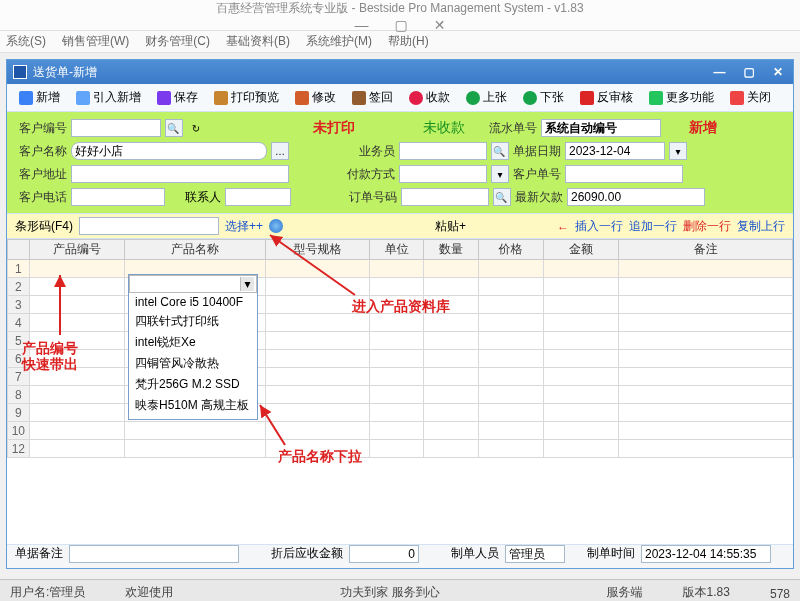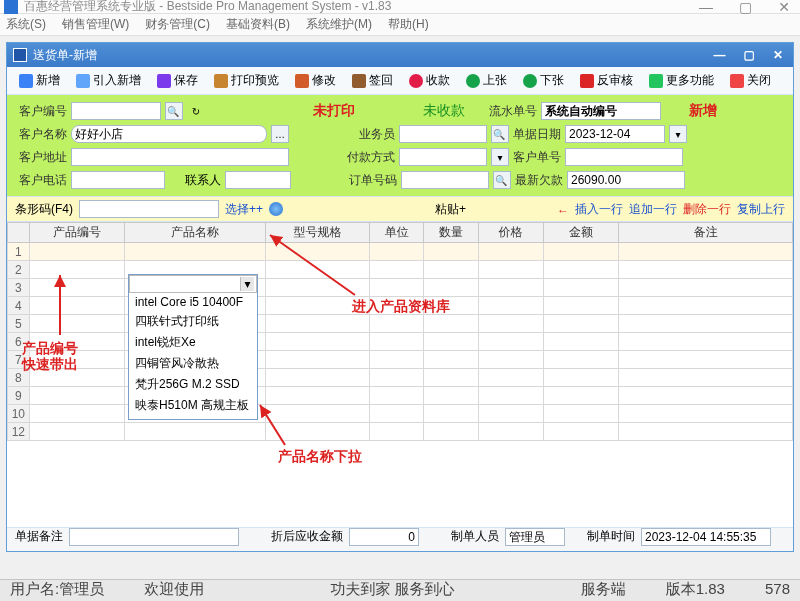--- a/index.html
+++ b/index.html
@@ -1,19 +1,19 @@
 <!DOCTYPE html>
 <html><head>
 <meta charset="utf-8">
 <style>
 * { box-sizing: border-box; margin: 0; padding: 0; font-family: "Microsoft YaHei", SimSun, Arial, sans-serif; }
 body { font-size: 12px; background: #f0f0f0; overflow: hidden; width: 800px; height: 601px; position: relative; }
 
 
-.outer-title { height: 14px; background: #fcfcfc; display: flex; align-items: center; padding: 0 4px; color: #888; border-bottom: 1px solid #e0e0e0; }
+.outer-title { height: 31px; background: #fcfcfc; display: flex; align-items: center; padding: 0 4px; color: #888; border-bottom: 1px solid #e0e0e0; flex-direction: column; }
 .outer-title .ico { width:14px; height:14px; background:#2a72d4; margin-right:6px; display:inline-block; }
 .outer-title .t { flex:1; font-size:12px; }
 .outer-ctrl { display:flex; gap:14px; color:#888; font-size:14px; }
 .outer-ctrl span { cursor:pointer; padding:0 6px; }
 
 .menu-bar { height:22px; background:#fafafa; display:flex; align-items:center; padding:0 6px; gap:16px; color:#666; font-size:12px; border-bottom:1px solid #e0e0e0;}
 
 
 .inner-window { margin:6px; background:#fff; border:1px solid #609ddb; height:510px; display:flex; flex-direction:column; position:relative; }
 .inner-title { height:24px; background: linear-gradient(#4f8fd6,#3b7ac8); color:#fff; display:flex; align-items:center; padding:0 6px; font-size:12px;}
@@ -60,21 +60,21 @@
 .dropdown li { padding:2px 6px; cursor:pointer; white-space:nowrap;}
 
 
 .anno { position:absolute; color:#d22; font-size:14px; font-weight:bold; pointer-events:none; z-index:20;}
 .arrow-svg { position:absolute; pointer-events:none; z-index:19;}
 
 
 .bottom-bar { height:24px; background:#f5f6f7; border-top:1px solid #d4e4f4; display:flex; align-items:flex-start; padding:0 8px; gap:6px; font-size:12px;}
 
 
-.status-bar { position:absolute; bottom:0; left:0; right:0; height:22px; background:#e8e8e8; border-top:1px solid #c4c4c4; display:flex; align-items:flex-start; padding:0 10px; gap:40px; font-size:15px; color:#444;}
+.status-bar { position:absolute; bottom:0; left:0; right:0; height:22px; background:#e8e8e8; border-top:1px solid #c4c4c4; display:flex; align-items:flex-end; padding:0 10px; gap:40px; font-size:12px; color:#444;}
 .status-bar .seg { flex:0 0 auto; }
 .status-bar .flex { flex:1; text-align:center;}
 
 </style>
 </head>
 <body>
 
 <div class="outer-title">
   <span class="ico"></span>
   <span class="t">百惠经营管理系统专业版 - Bestside Pro Management System - v1.83</span>
@@ -201,21 +201,21 @@
       <span class="lbl">客户电话</span>
       <input class="inp" style="width: 94px;">
       <span style="width:6px"></span>
       <span style="width:42px;text-align:right">联系人</span>
       <input class="inp" style="width: 66px;">
       <span style="width:50px"></span>
       <span class="lbl2">订单号码</span>
       <input class="inp" style="width: 88px;">
       <span class="btn-small">🔍</span>
       <span class="lbl2">最新欠款</span>
-      <input class="inp" style="width: 118px;" value="26090.00">
+      <input class="inp" style="width: 138px;" value="26090.00">
     </div>
   </div>
 
   <div class="barcode-row">
     <span>条形码(F4)</span>
     <input class="inp" style="width: 140px;">
     <span class="select-link">选择++</span>
     <span class="globe"></span>
     <span style="flex:0 0 140px"></span>
     <span>粘贴+</span>

